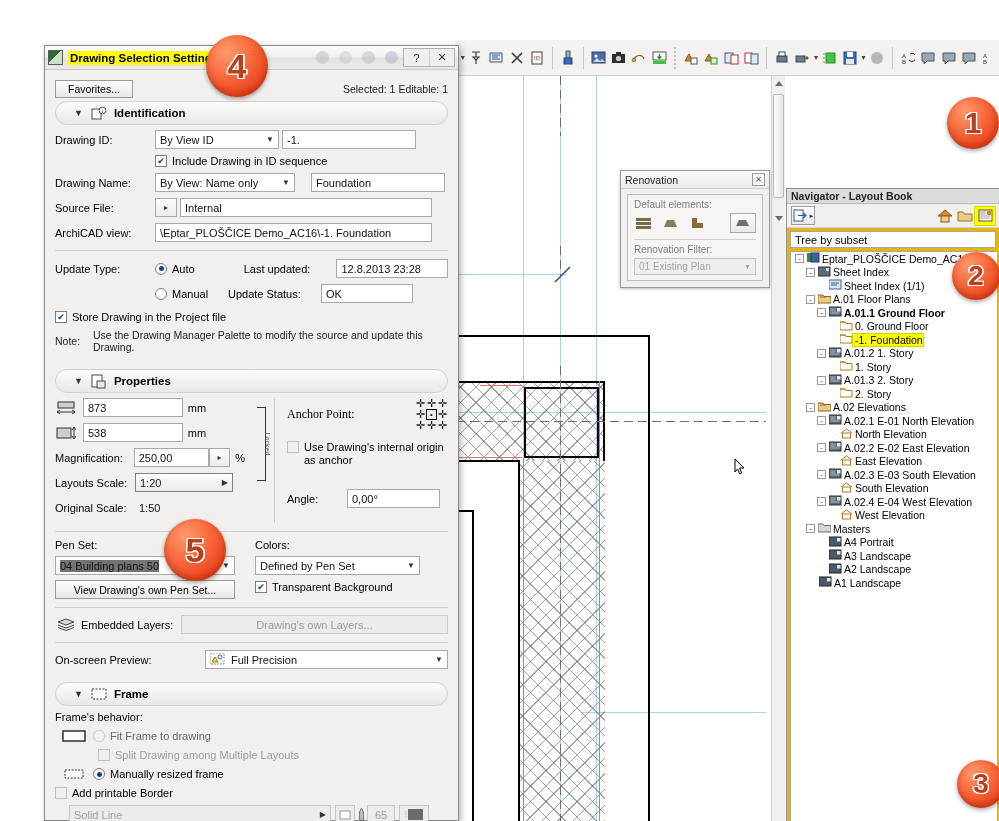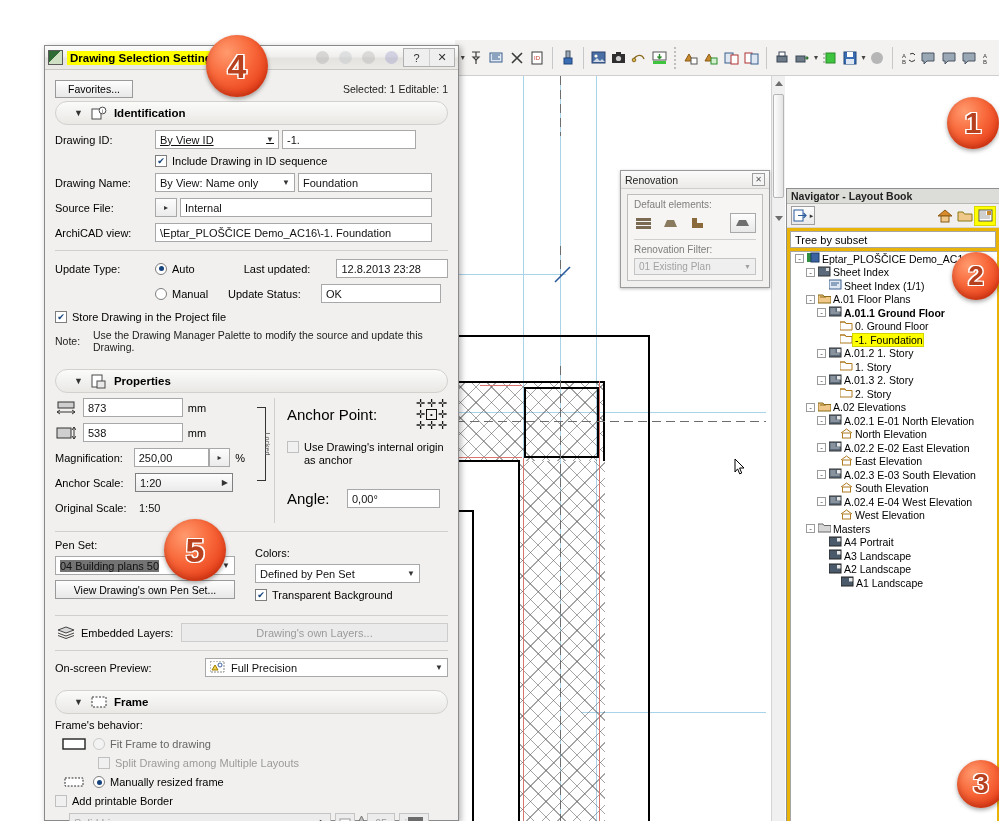--- a/index.html
+++ b/index.html
@@ -716,21 +716,21 @@
           <span class="tx">A3 Landscape</span>
         </div>
         <div class="tr-row" style="padding-left: 26px;">
           <span class="noexp"></span>
           <span class="ti"><svg width="13" height="11" viewBox="0 0 13 11">
               <rect x="0" y="1" width="12" height="9" fill="#4a5a6a" stroke="#222"></rect>
               <rect x="8" y="2" width="3.5" height="3.5" fill="#e8e8e8"></rect>
             </svg></span>
           <span class="tx">A2 Landscape</span>
         </div>
-        <div class="tr-row" style="padding-left: 38px;">
+        <div class="tr-row" style="padding-left: 16px;">
           <span class="noexp"></span>
           <span class="ti"><svg width="13" height="11" viewBox="0 0 13 11">
               <rect x="0" y="1" width="12" height="9" fill="#4a5a6a" stroke="#222"></rect>
               <rect x="8" y="2" width="3.5" height="3.5" fill="#e8e8e8"></rect>
             </svg></span>
           <span class="tx">A1 Landscape</span>
         </div>
       </div>
 
   <div class="nav-btnrow">
@@ -798,42 +798,42 @@
               <rect x="1" y="3" width="9" height="10" fill="#fff" stroke="#4a4a4a"></rect>
               <circle cx="11.5" cy="4.5" r="3.4" fill="#fff" stroke="#4a4a4a"></circle>
               <text x="11.5" y="6.6" font-size="5" text-anchor="middle" fill="#333">i</text>
             </svg>
       </span>
       <span class="st">Identification</span>
     </div>
 
     <div class="row">
       <div class="lbl">Drawing ID:</div>
-      <div class="combo" style="width:124px;text-decoration:underline;">
+      <div class="combo" style="width:124px;">
         <span>By View ID</span>
         <span class="cv">▼</span>
       </div>
       <div class="ip" style="width:134px; margin-left:3px;">
         <span>-1.</span>
       </div>
     </div>
 
     <div class="row">
       <div class="lbl"></div>
       <div class="cb">✔</div>
       <div style="margin-left:5px;font-size:11px;">Include Drawing in ID sequence</div>
     </div>
 
     <div class="row">
       <div class="lbl">Drawing Name:</div>
       <div class="combo" style="width:140px;">
         <span>By View: Name only</span>
         <span class="cv">▼</span>
       </div>
-      <div class="ip" style="width:134px; margin-left:3px;">
+      <div class="ip" style="width:134px; margin-left:16px;">
         <span>Foundation</span>
       </div>
     </div>
 
     <div class="row">
       <div class="lbl">Source File:</div>
       <div class="btn-sm">▸</div>
       <div class="ip" style="width:252px; margin-left:3px;">
         <span>Internal</span>
       </div>
@@ -858,21 +858,21 @@
       <div class="ip" style="width:112px;">
         <span>12.8.2013 23:28</span>
       </div>
     </div>
 
     <div class="row">
       <div class="lbl"></div>
       <div class="rb"></div>
       <div style="margin-left:5px;width:56px;font-size:11px;">Manual</div>
       <div style="width:93px;font-size:11px;">Update Status:</div>
-      <div class="ip" style="width:120px;">
+      <div class="ip" style="width:92px;">
         <span>OK</span>
       </div>
     </div>
 
     <div class="row" style="margin-top:8px;">
       <div class="cb">✔</div>
       <div style="margin-left:5px;font-size:11px;">Store Drawing in the Project file</div>
     </div>
 
     <div class="row" style="margin-top:6px;">
@@ -923,21 +923,21 @@
         <div class="row">
           <div style="width:80px;font-size:11px;">Magnification:</div>
           <div class="ip" style="width:76px;">
             <span>250,00</span>
           </div>
           <div class="btn-sm">▸</div>
           <div style="width:20px;text-align:center;font-size:11px;">%</div>
         </div>
 
         <div class="row">
-          <div style="width:80px;font-size:11px;">Anchor Scale:</div>
+          <div style="width:80px;font-size:11px;">Layouts Scale:</div>
           <div class="combo" style="width:98px;background:linear-gradient(to bottom,#fdfdfd,#eaeaea);border:1px solid #808080;">
             <span>1:20</span>
             <span class="cv">▶</span>
           </div>
         </div>
 
         <div class="row">
           <div style="width:80px;font-size:11px;">Original Scale:</div>
           <div class="ip flat" style="width:98px;">
             <span>1:50</span>
@@ -947,62 +947,62 @@
 
       <div style="width:24px;display:flex;align-items:center;justify-content:center;padding-bottom:34px;">
         <div class="vbrace" style="height:74px;">
           <span></span>
               <em>Locked</em>
         </div>
       </div>
 
       <div style="flex:1; border-left:1px solid #d0cfcc; padding-left:12px;">
         <div class="row">
-          <div style="flex:1;font-size:15px;">Anchor Point:</div>
+          <div style="flex:1;font-size:12px;font-family:Liberation Serif, serif;">Anchor Point:</div>
           <div class="anchor-grid">
             <i>✛</i>
                 <i>✛</i>
                 <i>✛</i>
             <i>✛</i>
                 <i class="mid">•</i>
                 <i>✛</i>
             <i>✛</i>
                 <i>✛</i>
                 <i>✛</i>
           </div>
         </div>
 
         <div class="row" style="align-items:flex-start;margin-top:10px;">
           <div class="cb off dis">✔</div>
           <div style="margin-left:5px;font-size:11px;line-height:13px;">Use Drawing's internal origin as anchor</div>
         </div>
 
         <div class="row" style="margin-top:22px;">
-          <div style="width:60px;font-size:15px;">Angle:</div>
+          <div style="width:60px;font-size:11px;">Angle:</div>
           <div class="ip" style="width:93px;">
             <span>0,00°</span>
           </div>
         </div>
       </div>
     </div>
 
     <div class="divider" style="margin:8px 0 7px;"></div>
 
     <div style="display:flex;">
       <div style="width:200px;">
         <div style="font-size:11px;margin-bottom:5px;">Pen Set:</div>
         <div class="combo" style="width:180px;">
           <span class="hl-y">04 Building plans 50</span>
           <span class="cv">▼</span>
         </div>
         <div style="margin-top:5px;width:180px;height:19px;border:1px solid #9a9a9a;background:linear-gradient(to bottom,#fdfdfd,#e8e8e8);display:flex;align-items:center;justify-content:center;font-size:10.5px;">
           <span>View Drawing's own Pen Set...</span>
         </div>
       </div>
-      <div style="flex:1;margin-top:8px;">
+      <div style="flex:1;">
         <div style="font-size:11px;margin-bottom:5px;">Colors:</div>
         <div class="combo" style="width:165px;">
           <span>Defined by Pen Set</span>
           <span class="cv">▼</span>
         </div>
         <div class="row" style="margin-top:6px;">
           <div class="cb">✔</div>
           <div style="margin-left:5px;font-size:11px;">Transparent Background</div>
         </div>
       </div>

